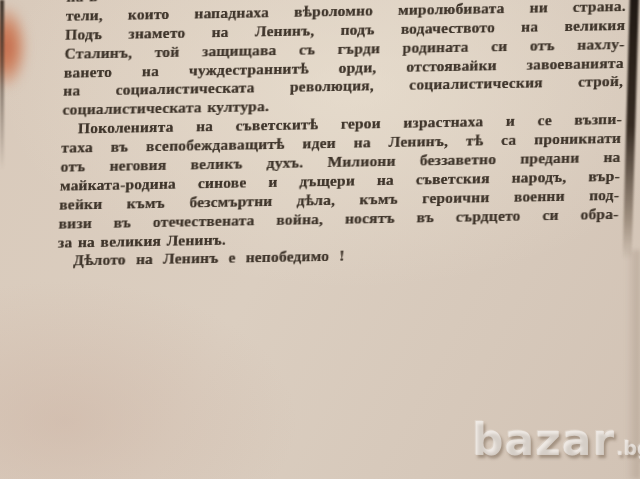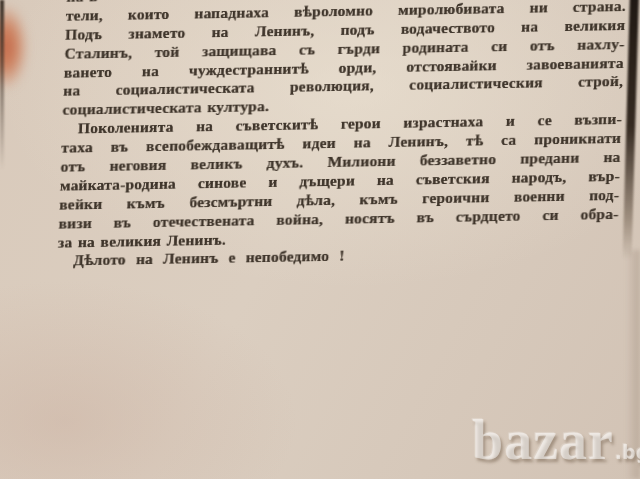--- a/index.html
+++ b/index.html
@@ -62,21 +62,21 @@
   .wm {
     position: absolute; left: 472px; top: 418px;
     font-family: "DejaVu Sans", sans-serif;
     font-weight: 700;
     color: rgba(255,255,255,0.52);
     text-shadow: 2px 3px 3px rgba(105,85,65,0.45), -1px -1px 1px rgba(255,255,255,0.25);
     display: flex; align-items: baseline;
     filter: blur(0.4px);
     user-select: none;
   }
-  .wm-brand { font-size: 56px; line-height: 44px; letter-spacing: 1px; font-family: Liberation Serif, serif; }
+  .wm-brand { font-size: 44px; line-height: 44px; letter-spacing: 1px; }
   .wm-tld { font-size: 19px; margin-left: 1px; }
 </style>
 </head>
 <body>
 
 <div class="photo">
 
   <div class="finger"></div>
 
   <div class="text-block">

